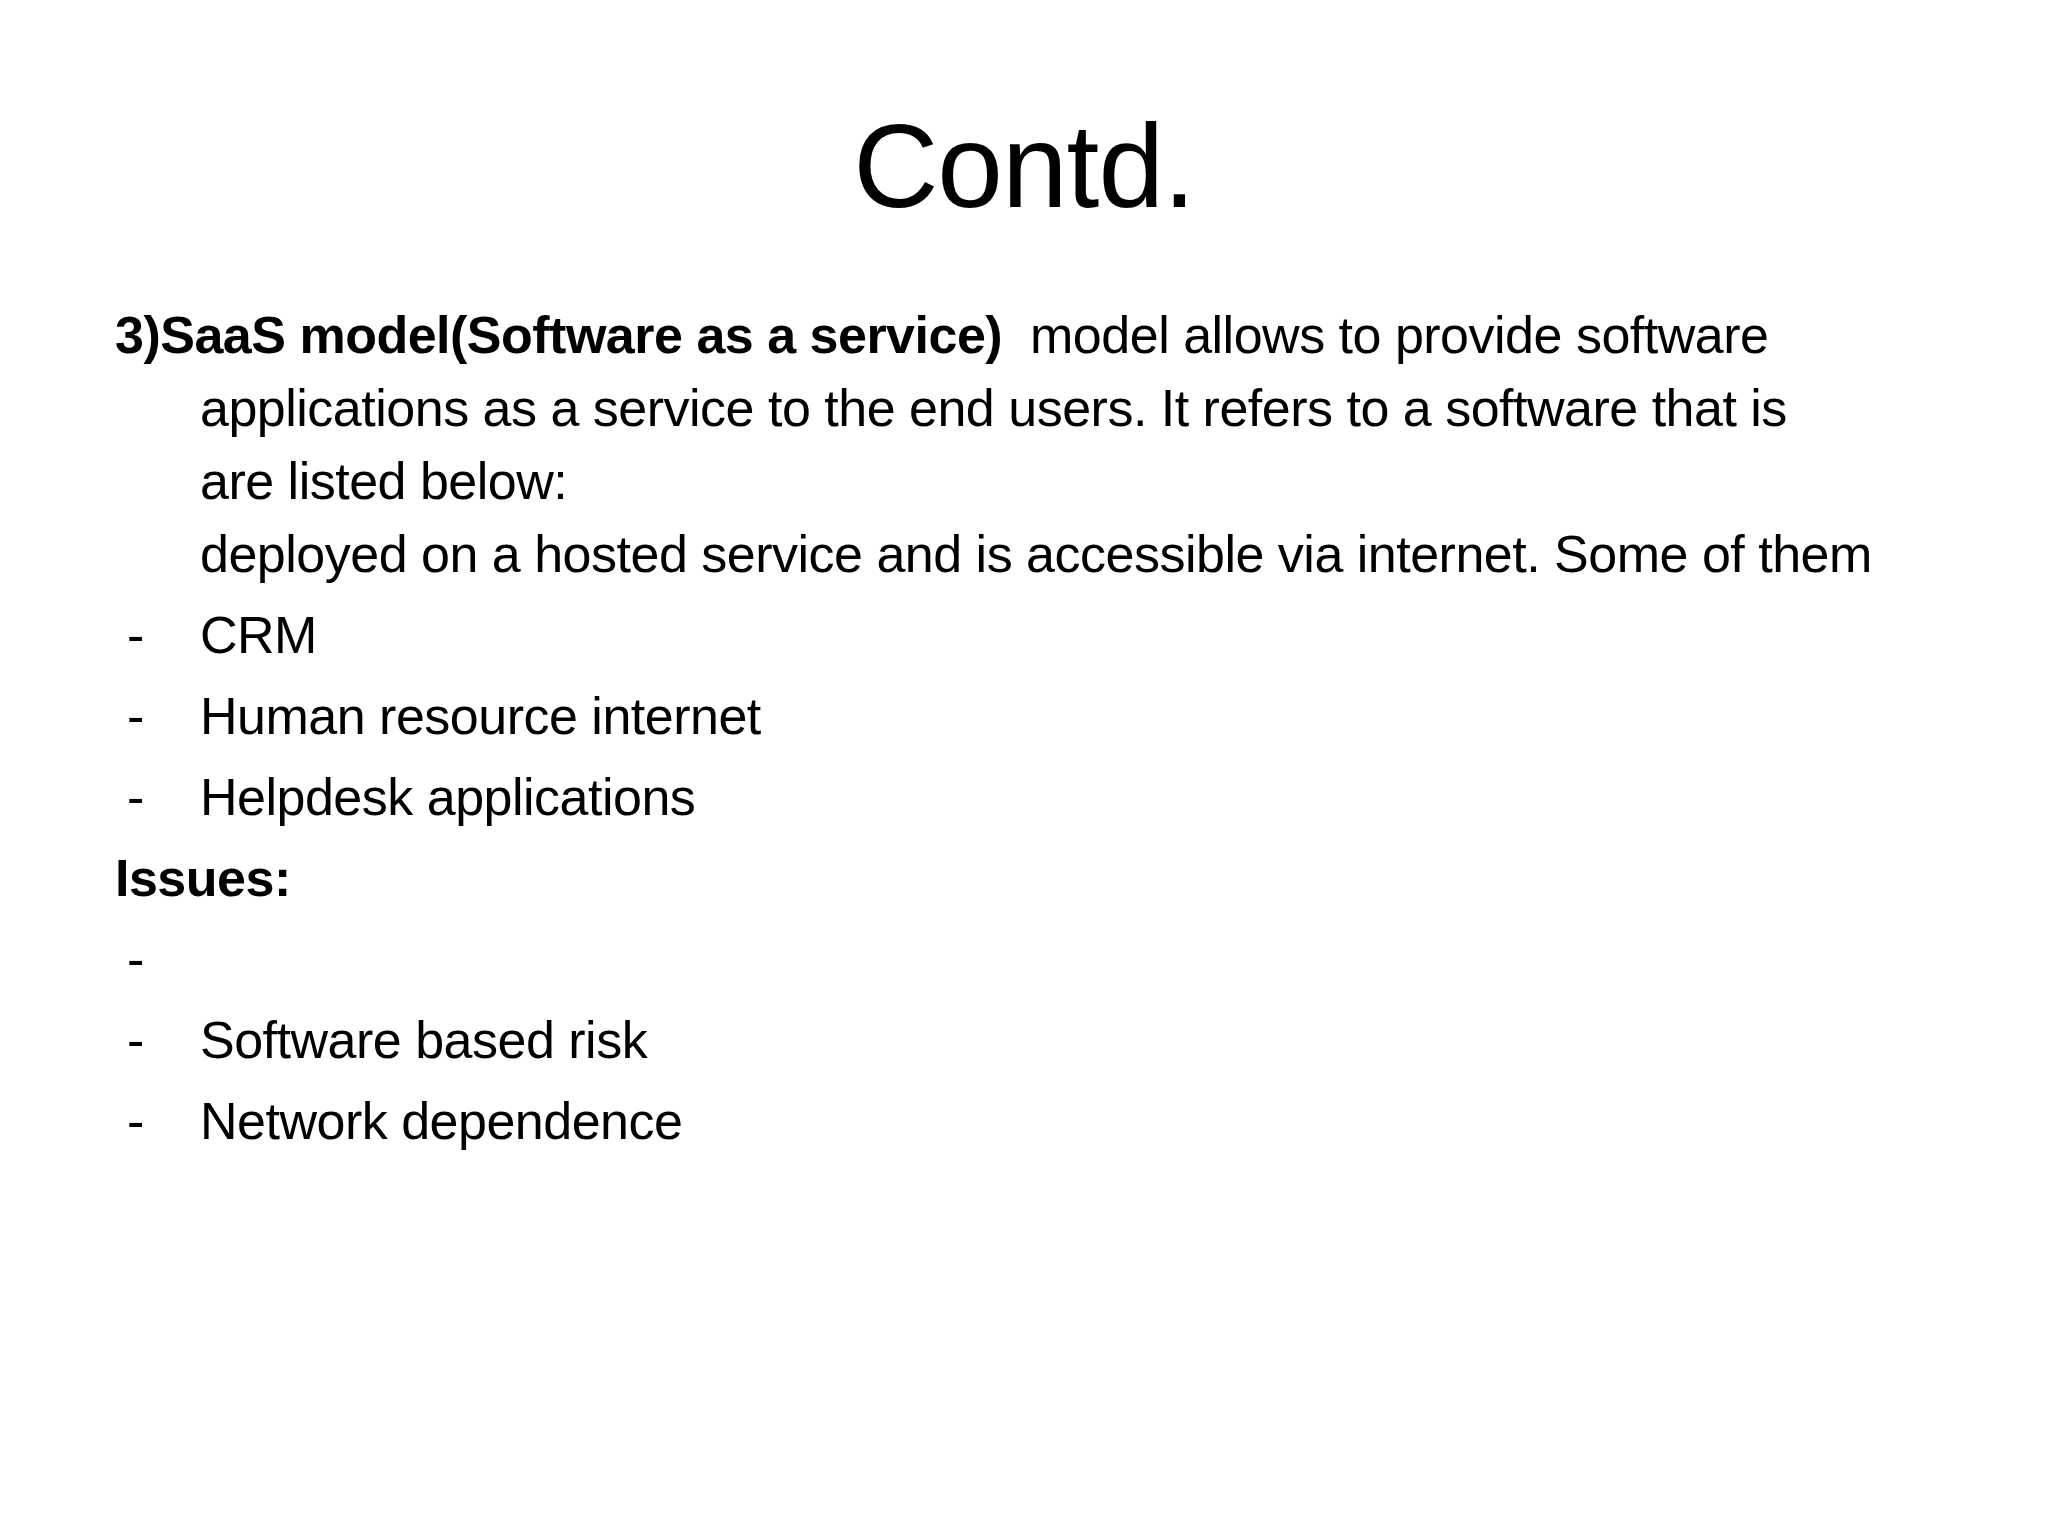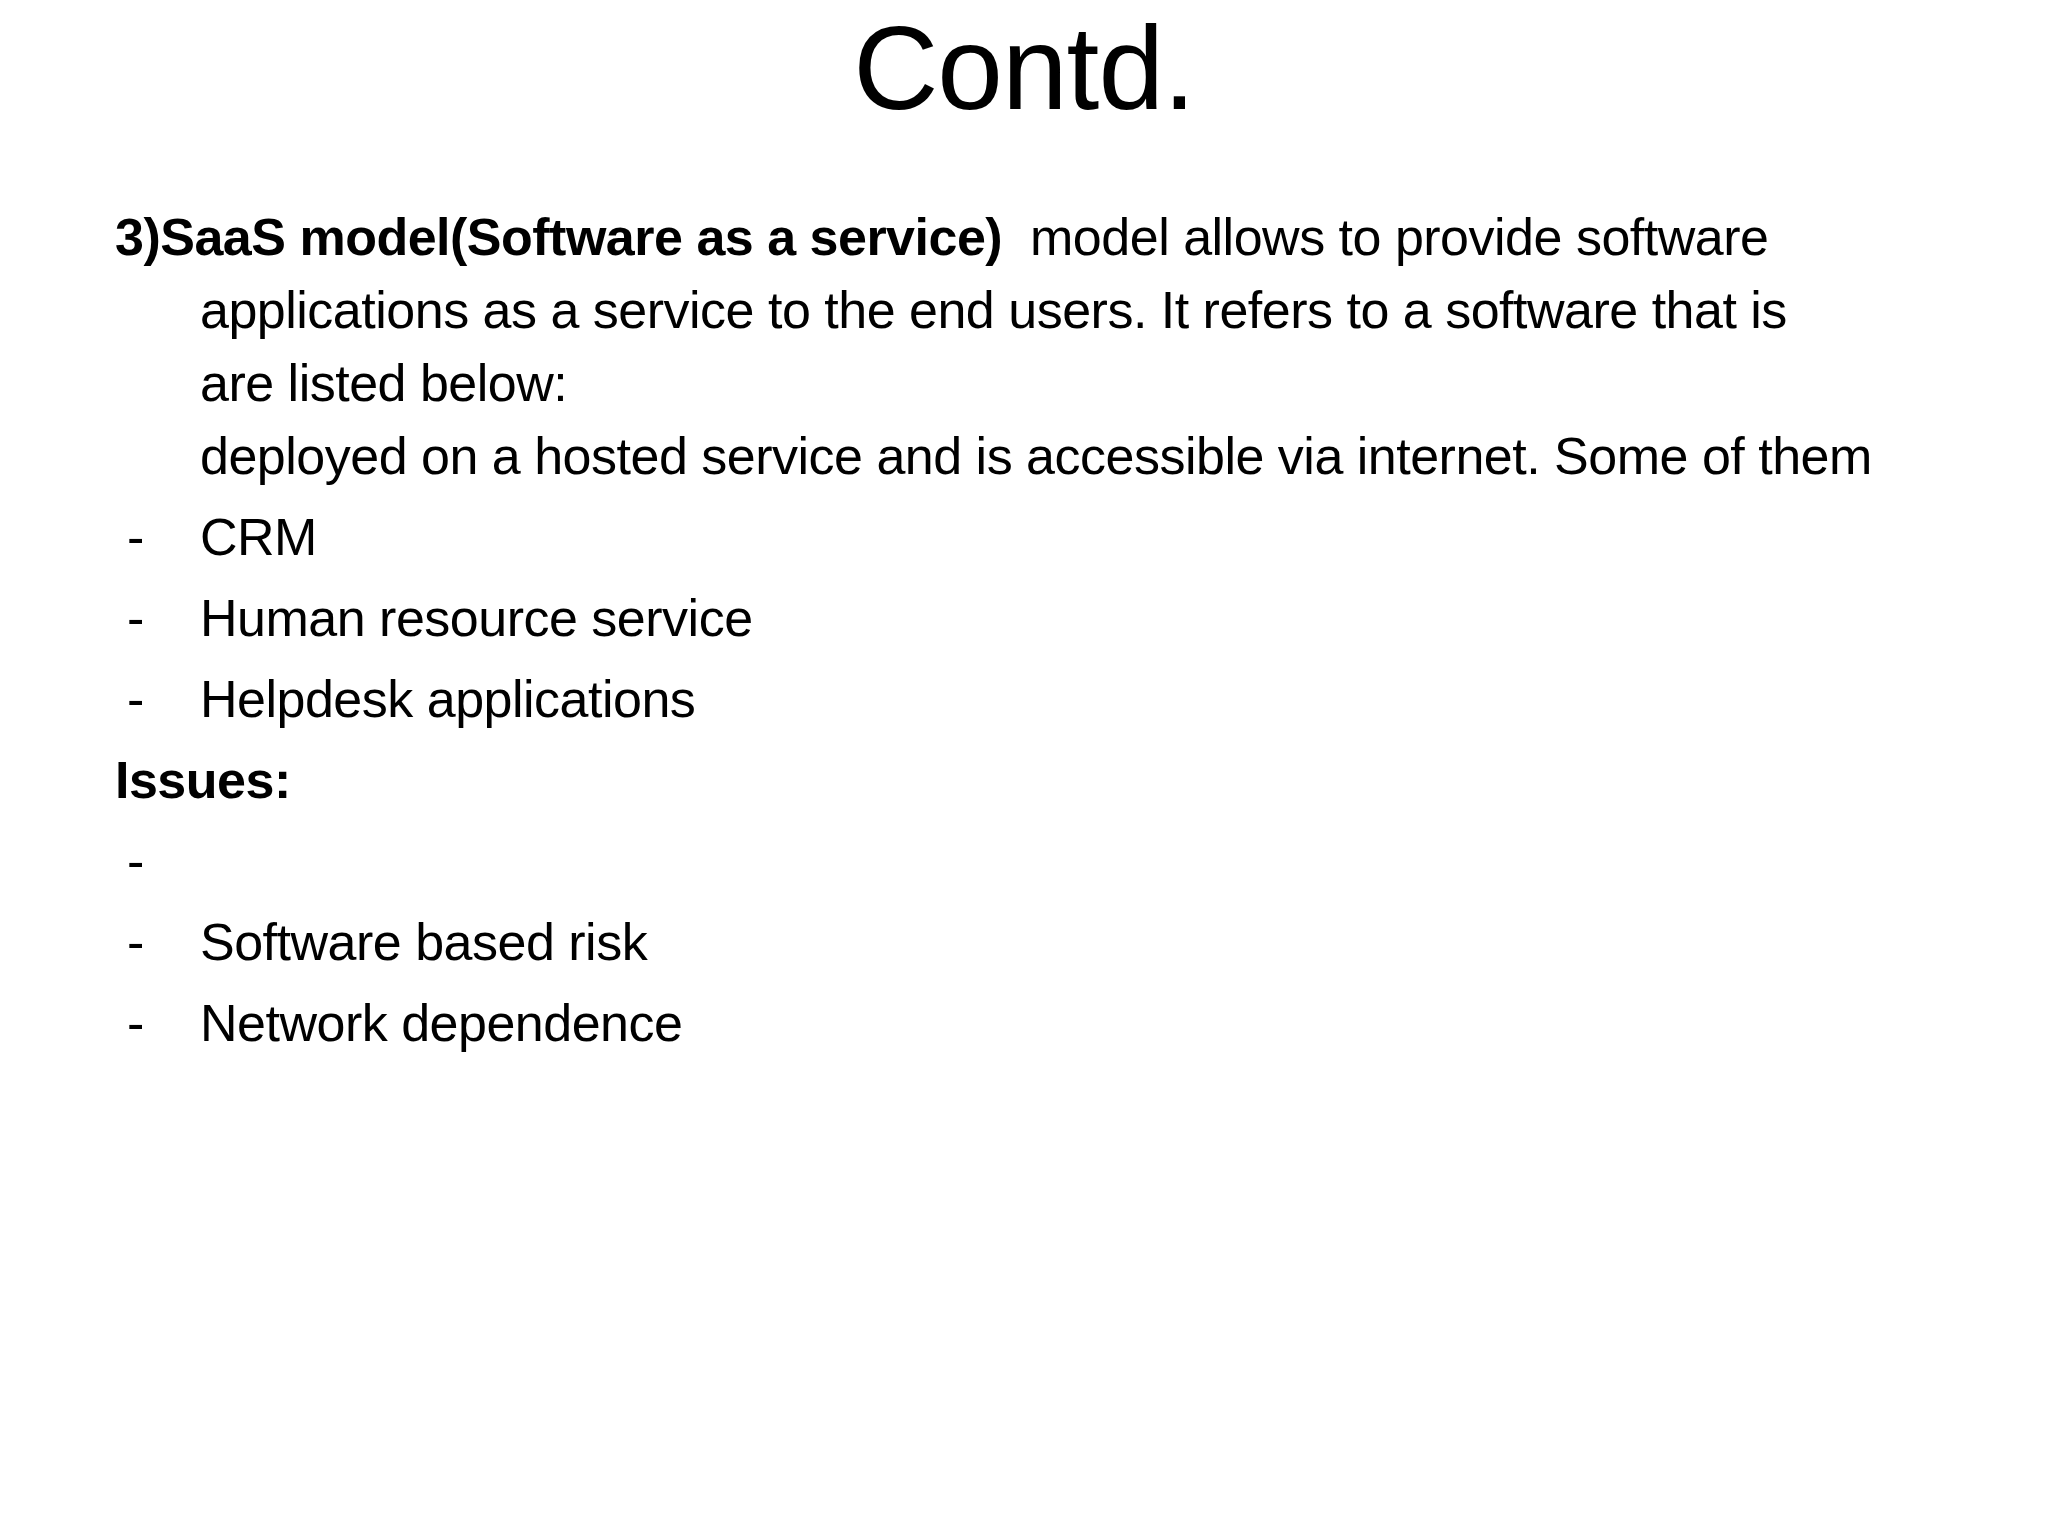--- a/index.html
+++ b/index.html
@@ -6,20 +6,21 @@
   .slide {
     position: relative;
     width: 2048px;
     height: 1536px;
     background: #ffffff;
     color: #000000;
     font-family: "Liberation Sans", sans-serif;
     overflow: hidden;
   }
   .title {
+    padding-top: 98px;
     font-size: 118px;
     line-height: 1.16;
     text-align: center;
     font-weight: 400;
     letter-spacing: -1px;
   }
   .content {
     margin: 64px 60px 0 115px;
     font-size: 52px;
     line-height: 73px;
@@ -51,21 +52,21 @@
     <div class="line cont">applications as a service to the end users. It refers to a software that is</div>
     <div class="line cont">are listed below:</div>
     <div class="line cont">deployed on a hosted service and is accessible via internet. Some of them</div>
 
     <div class="bullet">
       <span class="dash">-</span>
       <span class="bullet-text">CRM</span>
     </div>
     <div class="bullet">
       <span class="dash">-</span>
-      <span class="bullet-text">Human resource service</span>
+      <span class="bullet-text">Human resource internet</span>
     </div>
     <div class="bullet">
       <span class="dash">-</span>
       <span class="bullet-text">Helpdesk applications</span>
     </div>
 
     <div class="heading">Issues:</div>
 
     <div class="bullet">
       <span class="dash">-</span>

